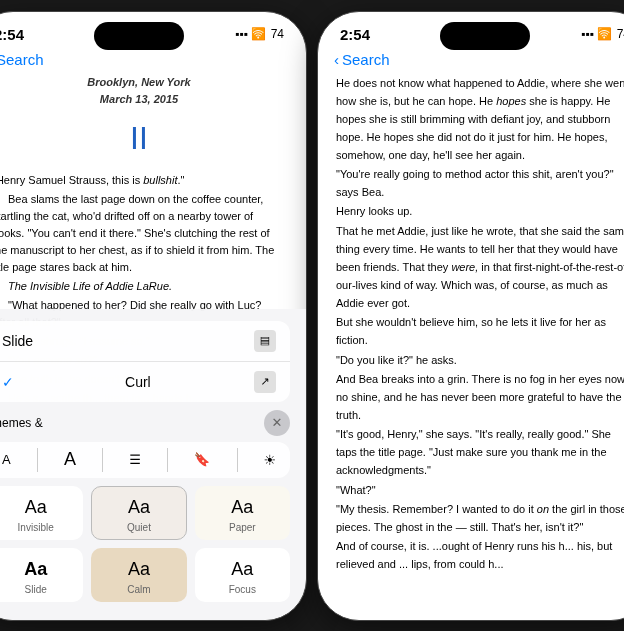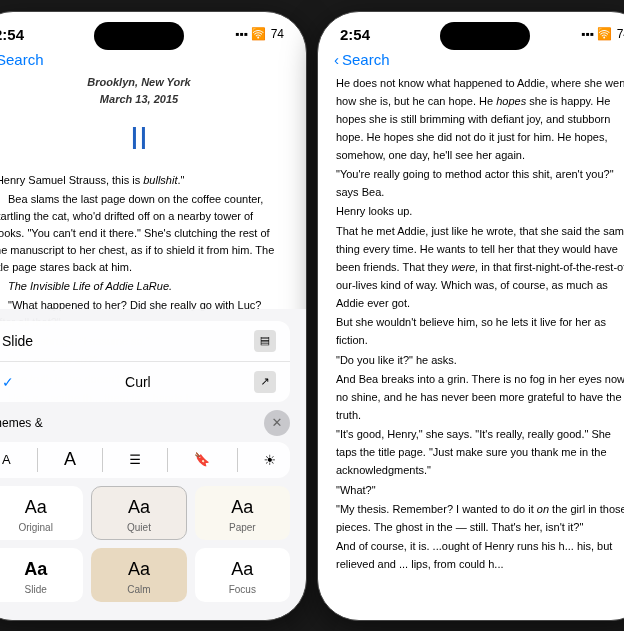--- a/index.html
+++ b/index.html
@@ -316,21 +316,21 @@
           <span style="font-size:13px;">☰</span>
           <span class="sep"></span>
           <span style="font-size:13px;">🔖</span>
           <span class="sep"></span>
           <span style="font-size:14px;">☀</span>
         </div>
 
         <div class="themes-grid">
           <div class="theme-card">
             <span class="theme-aa">Aa</span>
-            <span class="theme-label">Original</span>
+            <span class="theme-label">Invisible</span>
           </div>
           <div class="theme-card quiet selected">
             <span class="theme-aa">Aa</span>
             <span class="theme-label">Quiet</span>
           </div>
           <div class="theme-card paper">
             <span class="theme-aa">Aa</span>
             <span class="theme-label">Paper</span>
           </div>
           <div class="theme-card bold-theme">

